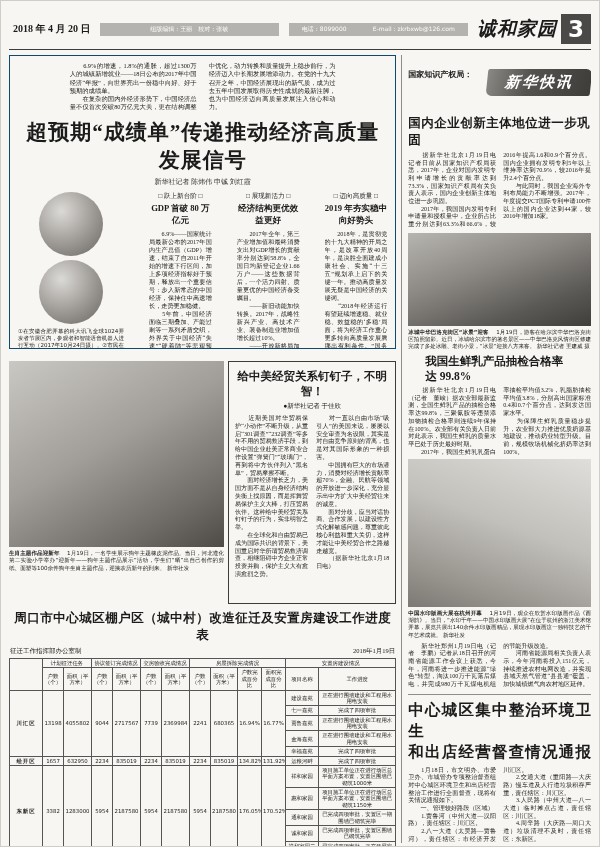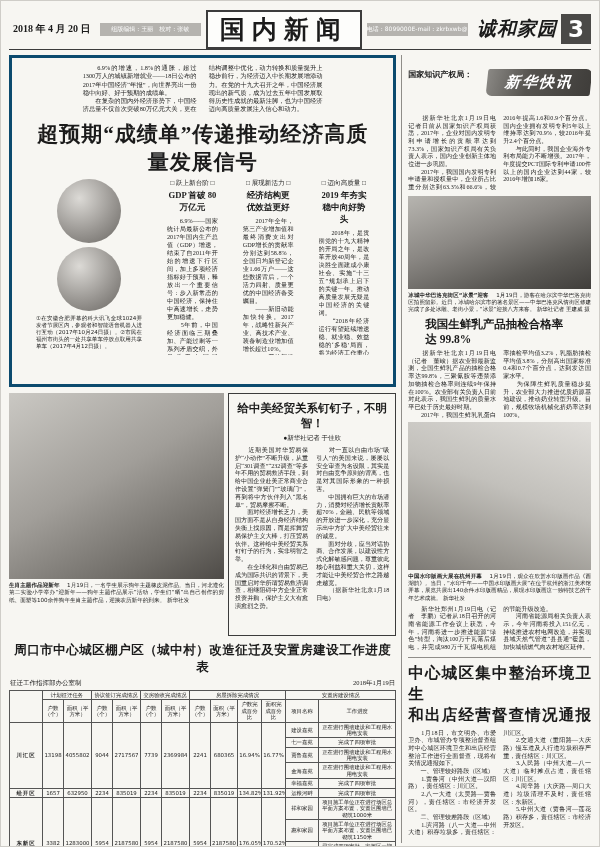--- a/index.html
+++ b/index.html
@@ -34,21 +34,21 @@
     font-size:23px; font-weight:bold; font-family:"DejaVu Sans",sans-serif;
   }
   .header-rule { border-top:1.5px solid #3c3c3c; margin-top:2px; }
   
   .main { display:flex; margin-top:5px; height:788px; }
   .left-col { width:388px; }
   .right-col { width:190px; border-left:1px solid #8f8d89; margin-left:5px; padding-left:6px; overflow:hidden; }
   .prelines { white-space:pre-line; }
   .just { text-align:justify; }
   
-  .lead-box { border:3px solid #0c4a6e; padding:6px 24px 4px; height:332px; overflow:hidden; }
+  .lead-box { border:1px solid #0c4a6e; padding:6px 8px 4px; height:294px; overflow:hidden; }
   .lead-intro {
     width:72%; margin:0 auto; column-count:2; column-gap:12px;
     font-size:6.3px; line-height:1.32;
   }
   .lead-headline {
     text-align:center; font-size:21px; font-weight:bold; letter-spacing:1px;
     margin:6px 0 3px;
   }
   .lead-byline { text-align:center; font-size:7px; color:#333; margin-bottom:5px; }
   .lead-body { display:flex; gap:25px; height:176px; overflow:hidden; }
@@ -57,21 +57,21 @@
     width:64px; height:64px; border-radius:50%;
     background:radial-gradient(circle at 35% 30%, #dcdad6, #9b9894 55%, #686561);
     margin:0 auto 4px;
   }
   .lead-photo-caption { font-size:5.5px; line-height:1.3; font-family:"DejaVu Sans",sans-serif; color:#222; }
   .lead-section { flex:1; overflow:hidden; }
   .kicker { text-align:center; font-size:6.6px; margin-bottom:2px; }
   .subhead { text-align:center; font-size:8.6px; font-weight:bold; margin-bottom:3px; }
   .col-body { font-size:6.15px; line-height:1.3; }
   
-  .mid-band { display:flex; gap:4px; margin-top:6px; height:243px; }
+  .mid-band { display:flex; gap:4px; margin-top:12px; height:243px; }
   .photo-story { width:215px; flex:none; }
   .photo-big {
     width:215px; height:186px;
     background:linear-gradient(150deg,#cac8c3 0%,#a19e99 45%,#6f6c67 80%,#4e4b47 100%);
   }
   .photo-caption { font-size:5.6px; line-height:1.3; font-family:"DejaVu Sans",sans-serif; margin-top:3px; }
   .cap-bold { font-weight:bold; }
   .cap-credit { white-space:nowrap; }
   .commentary-box { flex:1; border:1px solid #3c3c3c; padding:5px 6px; overflow:hidden; }
   .commentary-headline { text-align:center; font-size:11.5px; font-weight:bold; margin:2px 0 3px; }
@@ -116,38 +116,38 @@
 </head>
 <body>
 
 <div class="page">
 
   <div class="masthead-row">
     <div class="date">2018 年 4 月 20 日</div>
     <div class="gray-bar">
       <span>组版编辑：王丽　校对：张敏</span>
     </div>
-    <div class="section-box">国内新闻</div>
     <div class="gray-bar">
       <span>电话：8099000</span>
       <span>E-mail：zkrbxwb@126.com</span>
     </div>
     <div class="paper-logo">诚和家园</div>
     <div class="page-num">3</div>
   </div>
   <div class="header-rule"></div>
 
   <div class="main">
 
     <div class="left-col">
 
       <div class="lead-box">
         <div class="lead-intro prelines just">　　6.9%的增速，1.8%的通胀，超过1300万人的城镇新增就业——18日公布的2017年中国经济“年报”，向世界亮出一份稳中向好、好于预期的成绩单。
 　　在复杂的国内外经济形势下，中国经济总量不仅首次突破80万亿元大关，更在结构调整中优化，动力转换和质量提升上稳步前行，为经济迈入中长期发展增添动力。在党的十九大召开之年，中国经济展现出的新气质，成为过去五年中国发展取得历史性成就的最新注脚，也为中国经济迈向高质量发展注入信心和动力。</div>
         <div class="lead-headline">超预期“成绩单”传递推动经济高质量发展信号</div>
+        <div class="lead-byline">新华社记者 陈炜伟 申铖 刘红霞</div>
         <div class="lead-body">
           <div class="lead-photos">
             <div class="photo-circle"></div>
             <div class="photo-circle"></div>
             <div class="lead-photo-caption just">①在安徽合肥开幕的科大讯飞全球1024开发者节展区内，参观者和智能语音机器人进行互动（2017年10月24日摄）。②市民在福州市街头的一处共享单车停放点取用共享单车（2017年4月12日摄）。</div>
           </div>
           <div class="lead-section">
             <div class="kicker">□ 跃上新台阶 □</div>
             <div class="subhead">GDP 首破 80 万亿元</div>
             <div class="col-body prelines just">　　6.9%——国家统计局最新公布的2017年国内生产总值（GDP）增速，结束了自2011年开始的增速下行区间，加上多项经济指标好于预期，释放出一个重要信号：步入新常态的中国经济，保持住中高速增长，走势更加稳健。
@@ -325,20 +325,21 @@
         </table>
       </div>
     </div>
 
     <div class="right-col">
 
       <div class="rc-top">
         <div class="banner">新华快讯</div>
         <div class="rc-kicker">国家知识产权局：</div>
       </div>
+      <div class="rc-headline">国内企业创新主体地位进一步巩固</div>
       <div class="rc-body prelines just">　　据新华社北京1月19日电　记者日前从国家知识产权局获悉，2017年，企业对国内发明专利申请增长的贡献率达到73.3%，国家知识产权局有关负责人表示，国内企业创新主体地位进一步巩固。
 　　2017年，我国国内发明专利申请量和授权量中，企业所占比重分别达到63.3%和66.6%，较2016年提高1.6和0.9个百分点。国内企业拥有发明专利5年以上维持率达到70.9%，较2016年提升2.4个百分点。
 　　与此同时，我国企业海外专利布局能力不断增强。2017年，年度提交PCT国际专利申请100件以上的国内企业达到44家，较2016年增加18家。</div>
 
       <div class="rc-photo-1"></div>
       <div class="rc-caption just">
         <span class="cap-bold">冰城中华巴洛克街区“冰景”迎客</span>
         <span>　1月19日，游客在哈尔滨中华巴洛克街区拍照留影。近日，冰城哈尔滨市的著名景区——中华巴洛克风情街区修建完成了多处冰雕、老街小景，“冰景”迎接八方来客。</span>
         <span class="cap-credit">新华社记者 王建威 摄</span>
       </div>

